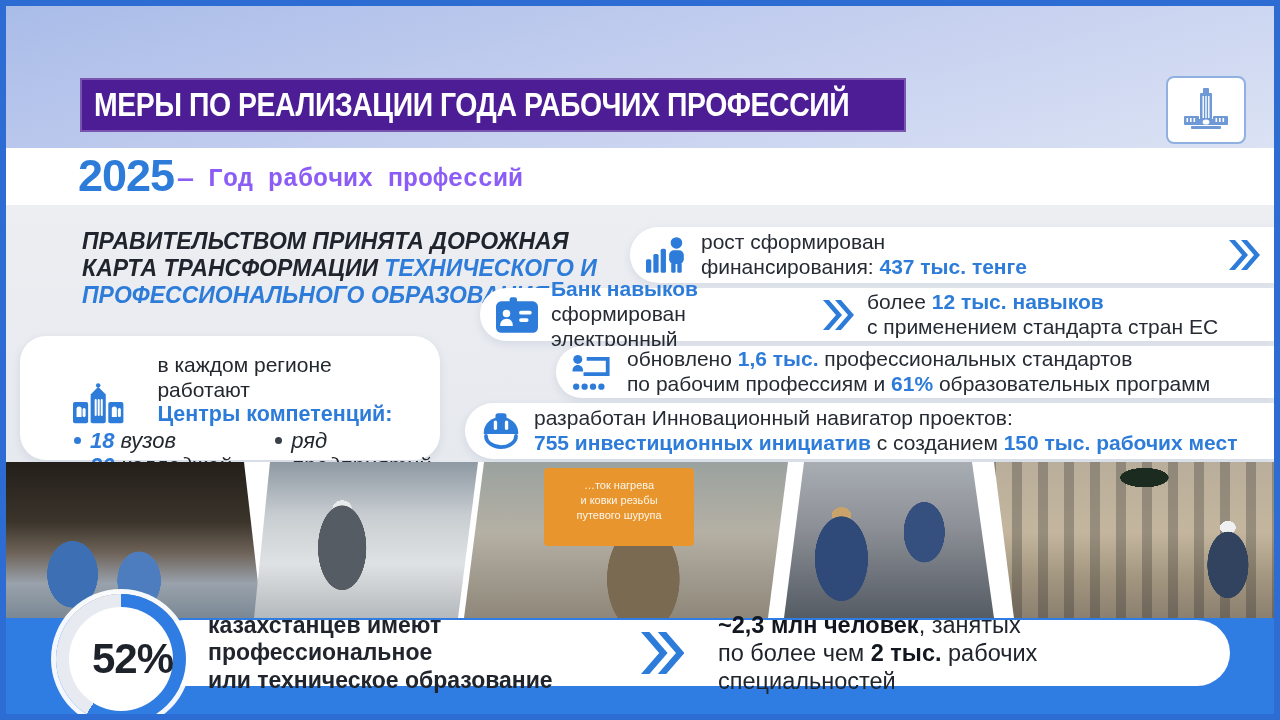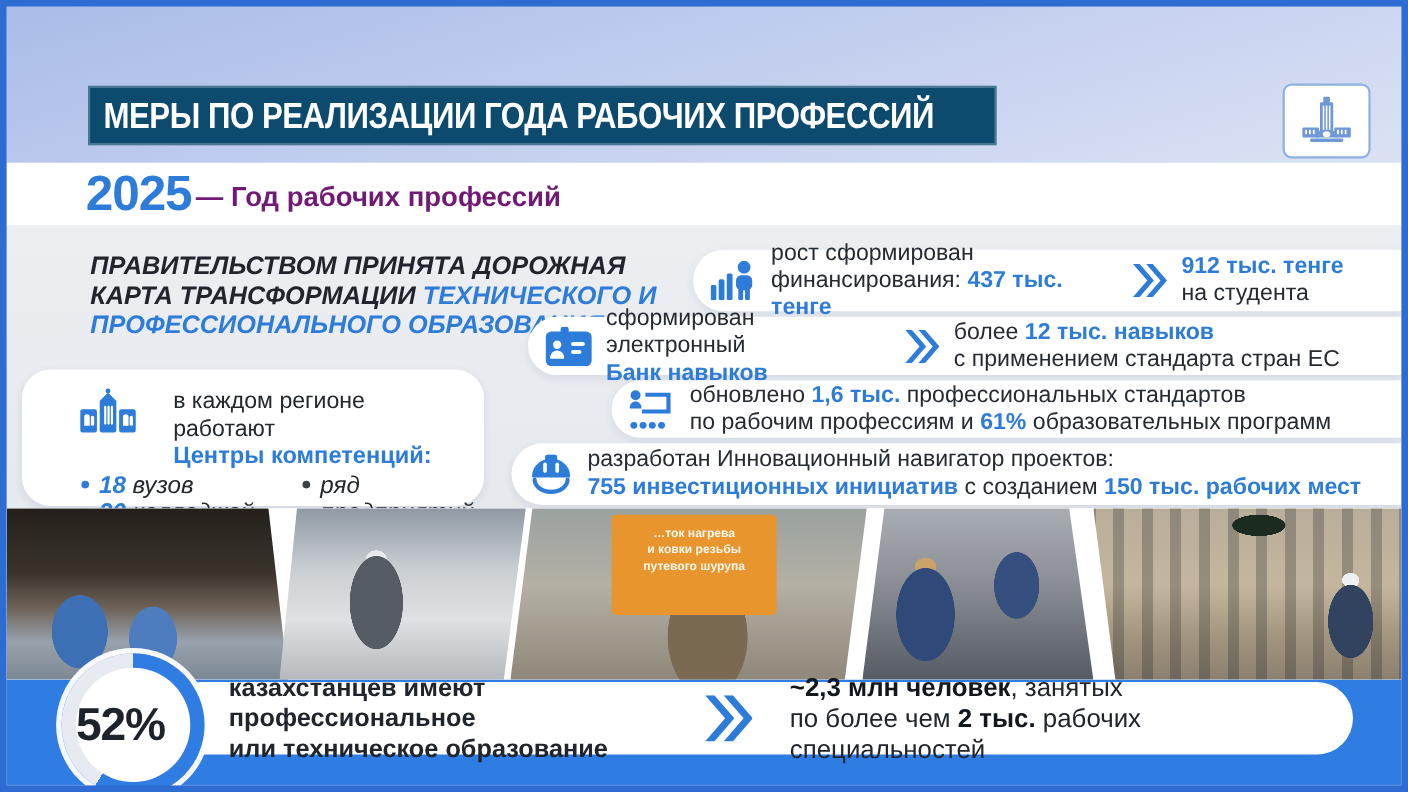--- a/index.html
+++ b/index.html
@@ -8,46 +8,46 @@
     position:relative;width:1280px;height:720px;overflow:hidden;
     font-family:"Liberation Sans","DejaVu Sans",sans-serif;
     background:#e9ebf0;
   }
   .abs{position:absolute;}
   
   .frame{position:absolute;inset:0;border:6px solid #2d6cd3;pointer-events:none;z-index:50;}
   
   .top-band{left:6px;top:6px;right:6px;height:142px;
     background:linear-gradient(165deg,#a9bce8 0%,#bfcbee 40%,#dbe2f4 100%);}
-  .title-bar{left:80px;top:78px;width:826px;height:54px;background:#0c4a6e;
+  .title-bar{left:80px;top:78px;width:826px;height:54px;background:#4c1d95;
     display:flex;align-items:center;padding-left:14px;overflow:hidden;
     box-shadow:0 0 0 2px rgba(255,255,255,.25) inset;}
   .title-bar span{color:#ffffff;font-weight:700;font-size:33px;white-space:nowrap;
     letter-spacing:-.5px;transform:scaleX(.86);transform-origin:left center;}
   .logo-box{left:1166px;top:76px;width:80px;height:68px;background:#ffffff;
     border:2px solid #8fb0e0;border-radius:8px;display:flex;align-items:center;justify-content:center;}
   
   .sub-band{left:6px;top:148px;right:6px;height:57px;background:#ffffff;}
   .year{left:78px;top:150px;font-size:45px;font-weight:800;color:#2e7cd9;letter-spacing:-1px;}
-  .year-line{left:178px;top:165px;font-size:25px;font-weight:600;color:#701a75;}
+  .year-line{left:178px;top:165px;font-size:25px;font-weight:600;color:#8b5cf6;font-family:Liberation Mono, monospace;}
   .decree{left:505px;top:148px;right:6px;height:57px;background:#3478df;
     clip-path:polygon(36px 0,100% 0,100% 100%,0 100%);
     display:flex;align-items:center;justify-content:center;padding-left:60px;}
   .decree span{color:#f2f6fd;font-style:italic;font-size:24px;}
   .decree b{color:#ffffff;}
   
   .content-bg{left:6px;top:205px;right:6px;height:257px;
     background:linear-gradient(180deg,#eceef2 0%,#e6e9ee 100%);}
   .roadmap{left:82px;top:228px;width:545px;font-size:23px;line-height:1.18;
     font-weight:700;font-style:italic;color:#20252d;}
   .roadmap .accent{color:#2e7cd9;}
   
   .comp-panel{left:20px;top:336px;width:420px;height:124px;background:#ffffff;
     border-radius:26px;box-shadow:0 3px 8px rgba(40,70,130,.10);padding:16px 18px 0 52px;}
-  .comp-head{display:flex;align-items:flex-start;gap:33px;}
+  .comp-head{display:flex;align-items:flex-end;gap:33px;}
   .comp-l1{font-size:21px;color:#23282f;font-weight:500;line-height:1.2;}
   .comp-l2{font-size:21.5px;color:#2e7cd9;font-weight:800;line-height:1.2;}
   .comp-bullets{display:flex;gap:44px;margin-top:0;padding-left:2px;}
   .bullet{display:flex;gap:9px;font-style:italic;font-size:22px;color:#23282f;line-height:1.15;}
   .dot{width:7px;height:7px;border-radius:50%;margin-top:9px;flex:0 0 auto;}
   .dot.blue{background:#2e7cd9;} .dot.dark{background:#3a4048;}
   .bullet b{color:#2e7cd9;font-weight:800;margin-right:6px;}
   
   .row{right:6px;background:#ffffff;border-radius:28px 0 0 28px;
     box-shadow:0 3px 8px rgba(40,70,130,.10);
@@ -68,22 +68,22 @@
                radial-gradient(36px 48px at 52% 76%,#4d7dbe 0 60%,transparent 61%),
                linear-gradient(180deg,#241f1a 0%,#3a342b 38%,#6e6258 58%,#99a2ac 78%,#7b8894 100%);}
   .ph2{left:248px;width:232px;clip-path:polygon(16px 0,224px 0,204px 100%,0 100%);
     background:radial-gradient(40px 70px at 38% 55%,#565c63 0 60%,transparent 61%),
                radial-gradient(16px 14px at 38% 30%,#e8eaec 0 60%,transparent 61%),
                linear-gradient(180deg,#8e99a3 0%,#c9ced2 35%,#dfe2e4 65%,#b4b9bd 100%);}
   .ph3{left:458px;width:326px;clip-path:polygon(20px 0,324px 0,304px 100%,0 100%);
     background:radial-gradient(22px 18px at 52% 34%,#c03a2e 0 60%,transparent 61%),
                radial-gradient(60px 90px at 55% 75%,#7a6a52 0 60%,transparent 61%),
                linear-gradient(180deg,#9aa29f 0%,#b5b0a4 45%,#8e877a 100%);}
-  .banner{position:absolute;left:92px;top:6px;width:150px;height:91px;background:#e8952e;
-    border-radius:4px;padding:10px 8px;color:#fdf6ea;font-weight:700;font-size:11px;
+  .banner{position:absolute;left:80px;top:6px;width:150px;height:78px;background:#e8952e;
+    border-radius:4px;padding:10px 8px;color:#fdf6ea;font-weight:400;font-size:11px;
     line-height:1.35;text-align:center;}
   .ph4{left:770px;width:218px;clip-path:polygon(28px 0,196px 0,218px 100%,8px 100%);
     background:radial-gradient(44px 70px at 30% 62%,#2f4a78 0 60%,transparent 61%),
                radial-gradient(34px 50px at 68% 45%,#35507e 0 60%,transparent 61%),
                radial-gradient(16px 13px at 30% 34%,#caa36a 0 60%,transparent 61%),
                linear-gradient(180deg,#a8adb4 0%,#8e9197 40%,#6f747c 72%,#565c64 100%);}
   .ph5{left:980px;width:288px;clip-path:polygon(8px 0,288px 0,288px 100%,28px 100%);
     background:radial-gradient(40px 16px at 55% 10%,#1c2b20 0 60%,transparent 61%),
                radial-gradient(34px 55px at 84% 66%,#31435f 0 60%,transparent 61%),
                radial-gradient(13px 11px at 84% 42%,#eef0f2 0 60%,transparent 61%),
@@ -94,21 +94,21 @@
   .bottom-pill{left:150px;right:50px;top:620px;height:66px;background:#ffffff;border-radius:33px;
     display:flex;align-items:center;padding:0 44px 0 58px;z-index:10;}
   .b-left{width:432px;font-size:23px;font-weight:600;color:#20252d;line-height:1.2;}
   .b-right{flex:1;font-size:23.5px;color:#20252d;line-height:1.2;padding-left:34px;}
   .b-right b{color:#12171f;}
   .pct-circle{left:56px;top:594px;width:130px;height:130px;border-radius:50%;z-index:11;
     background:conic-gradient(#2f7ce2 0deg 212deg,#e7ebf1 212deg 360deg);
     box-shadow:0 0 0 5px rgba(255,255,255,.95);
     display:flex;align-items:center;justify-content:center;}
   .pct-inner{width:104px;height:104px;border-radius:50%;background:#ffffff;
-    display:flex;align-items:center;justify-content:flex-start;}
+    display:flex;align-items:center;justify-content:flex-end;}
   .pct-inner span{font-size:42px;font-weight:800;color:#1d222b;letter-spacing:-1px;}
   svg{display:block;}
 </style>
 </head>
 <body>
 
 <div class="slide">
 
   <div class="abs top-band"></div>
 
@@ -207,42 +207,38 @@
       <rect x="29.8" y="24" width="4.2" height="10" rx="1.5"></rect>
     </svg>
     <div class="txt grow">
       <div><span>рост сформирован</span></div>
       <div><span>финансирования: </span><span class="accent">437 тыс. тенге</span></div>
     </div>
     <svg class="chev" width="32" height="30" viewBox="0 0 30 30" fill="#2e7cd9">
       <path d="M0 0h6l13 15L6 30H0l13-15z"></path>
         <path d="M12 0h6l13 15-13 15h-6l13-15z"></path>
     </svg>
-    <div class="txt" style="width:186px">
-      <div><span class="accent">912 тыс. тенге</span></div>
-      <div><span>на студента</span></div>
-    </div>
   </div>
 
   <div class="abs row row2">
     <svg width="42" height="36" viewBox="0 0 40 34">
       <g fill="#2e7cd9">
         <rect x="13" y="0" width="7" height="7" rx="2"></rect>
         <rect x="0" y="4" width="40" height="30" rx="5"></rect>
       </g>
       <g fill="#ffffff">
         <circle cx="10" cy="15.5" r="3.6"></circle>
         <path d="M4 26.5c0-3.3 2.7-6 6-6s6 2.7 6 6v1H4z"></path>
         <rect x="22" y="13" width="12" height="3.6" rx="1.8"></rect>
         <rect x="22" y="20" width="9" height="3.6" rx="1.8"></rect>
       </g>
     </svg>
     <div class="txt" style="width:258px">
+      <div><span class="accent">Банк навыков</span></div>
       <div><span>сформирован электронный</span></div>
-      <div><span class="accent">Банк навыков</span></div>
     </div>
     <svg class="chev" width="32" height="30" viewBox="0 0 30 30" fill="#2e7cd9">
       <path d="M0 0h6l13 15L6 30H0l13-15z"></path>
         <path d="M12 0h6l13 15-13 15h-6l13-15z"></path>
     </svg>
     <div class="txt grow">
       <div><span>более </span><span class="accent">12 тыс. навыков</span></div>
       <div><span>с применением стандарта стран ЕС</span></div>
     </div>
   </div>

